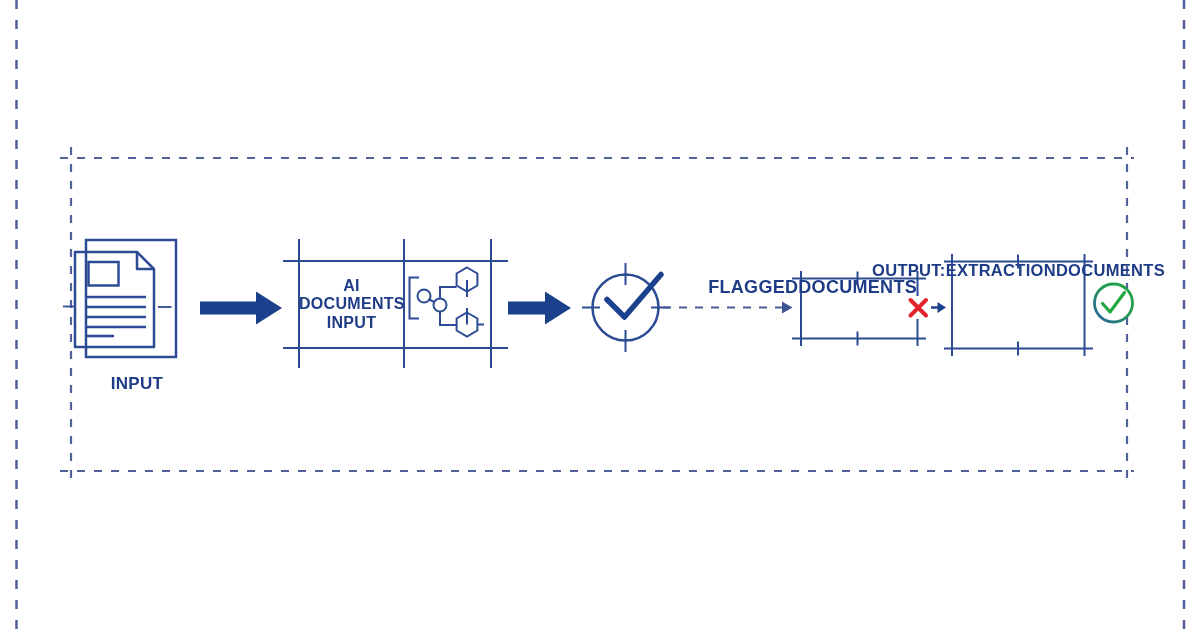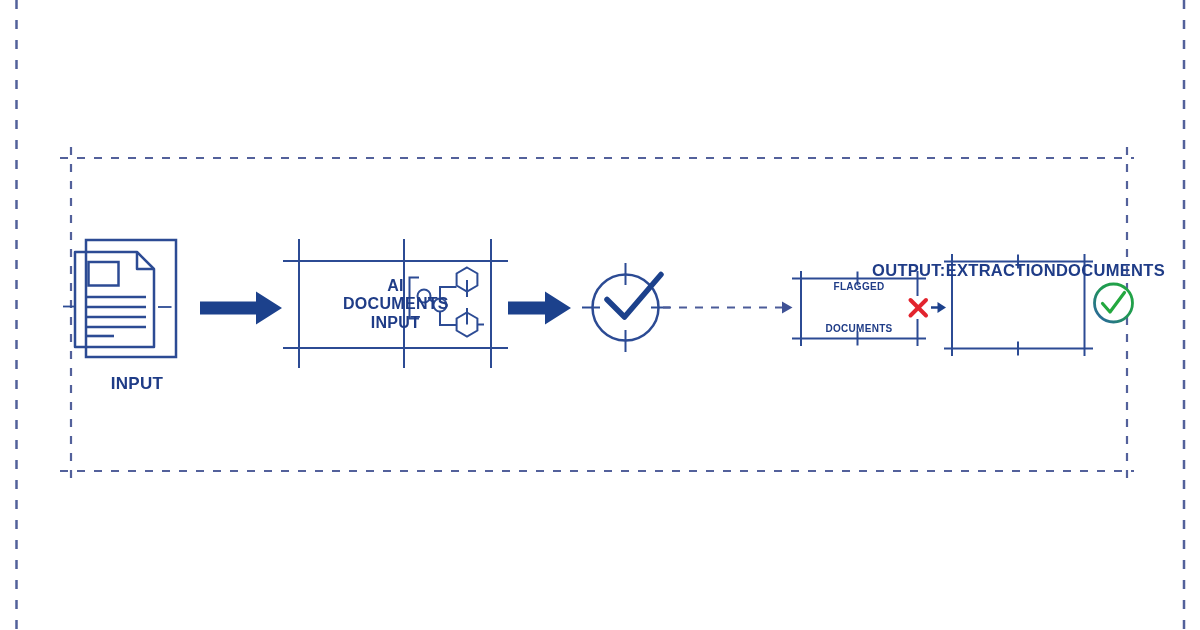--- a/index.html
+++ b/index.html
@@ -10,24 +10,24 @@
   *{margin:0;padding:0;box-sizing:border-box;}
   html,body{width:1200px;height:630px;overflow:hidden;}
   body{background:var(--background,#fff);font-family:"Liberation Sans",sans-serif;}
   .canvas{position:relative;width:1200px;height:630px;background:var(--background,#fff);}
   svg.art{position:absolute;left:0;top:0;width:1200px;height:630px;}
   .lbl{position:absolute;color:var(--navy-text,#1f3c87);font-weight:bold;text-align:center;
        letter-spacing:.3px;white-space:nowrap;}
   .lbl div{white-space:nowrap;}
   .lbl-input{left:79px;top:374px;width:116px;font-size:17px;line-height:19px;}
   .lbl-ai{left:299px;top:261px;width:105px;height:87px;font-size:16px;line-height:18.5px;
-          display:flex;flex-direction:column;justify-content:center;margin-left:44px;}
+          display:flex;flex-direction:column;justify-content:center;}
   .lbl-extract{left:589px;top:220px;width:180px;font-size:16.5px;line-height:19px;}
-  .lbl-flagged{left:801px;top:278px;width:116px;height:60px;font-size:10px;line-height:18px;
-          display:flex;flex-direction:column;justify-content:space-between;}
+  .lbl-flagged{left:801px;top:278px;width:116px;height:60px;font-size:18px;line-height:18px;
+          display:flex;flex-direction:row;justify-content:flex-end;}
   .lbl-output{left:952px;top:261px;width:133px;height:88px;font-size:16.5px;line-height:19.5px;
           display:flex;flex-direction:row;justify-content:center;}
   .s-line{stroke:var(--line-blue,#2c4b94);fill:none;}
   .s-dash{stroke:var(--dashed-blue,#53619b);fill:none;}
 </style>
 </head>
 <body>
 
 <div class="canvas">
 

